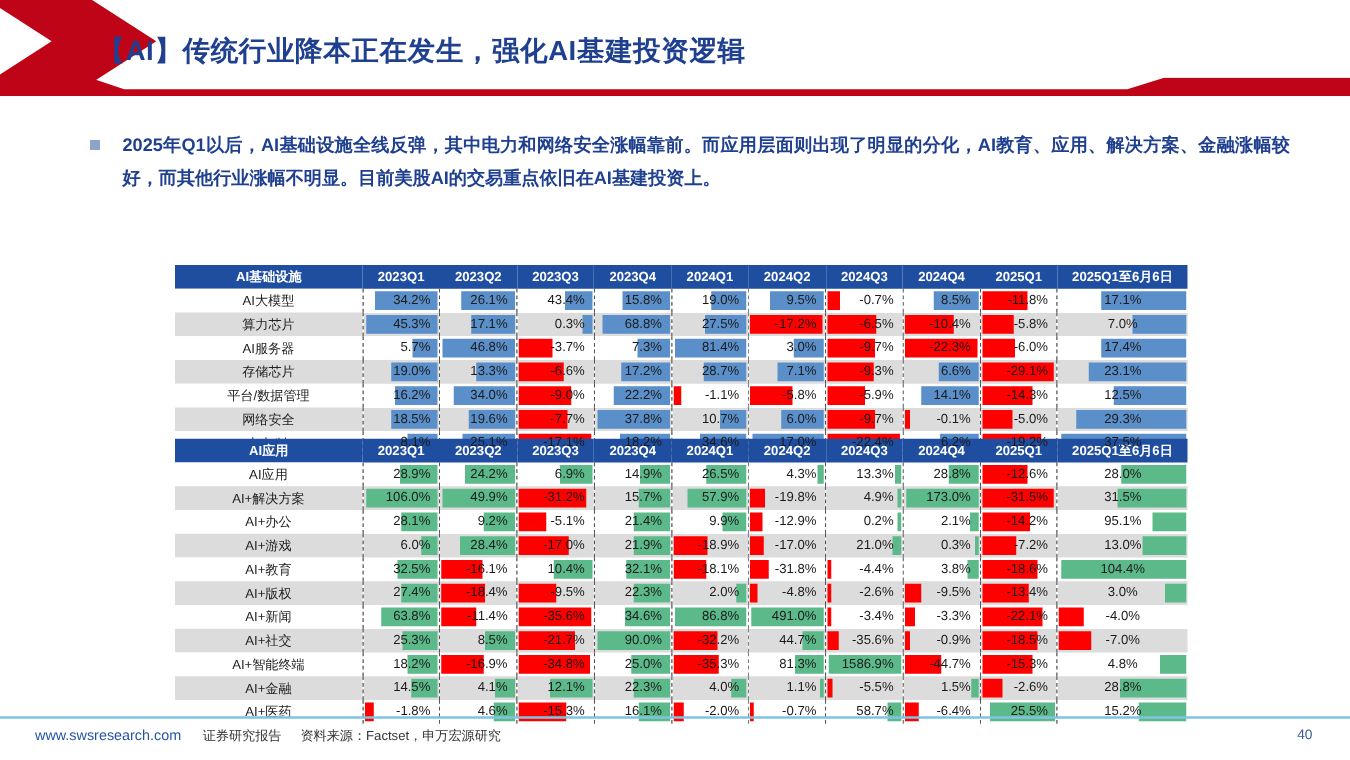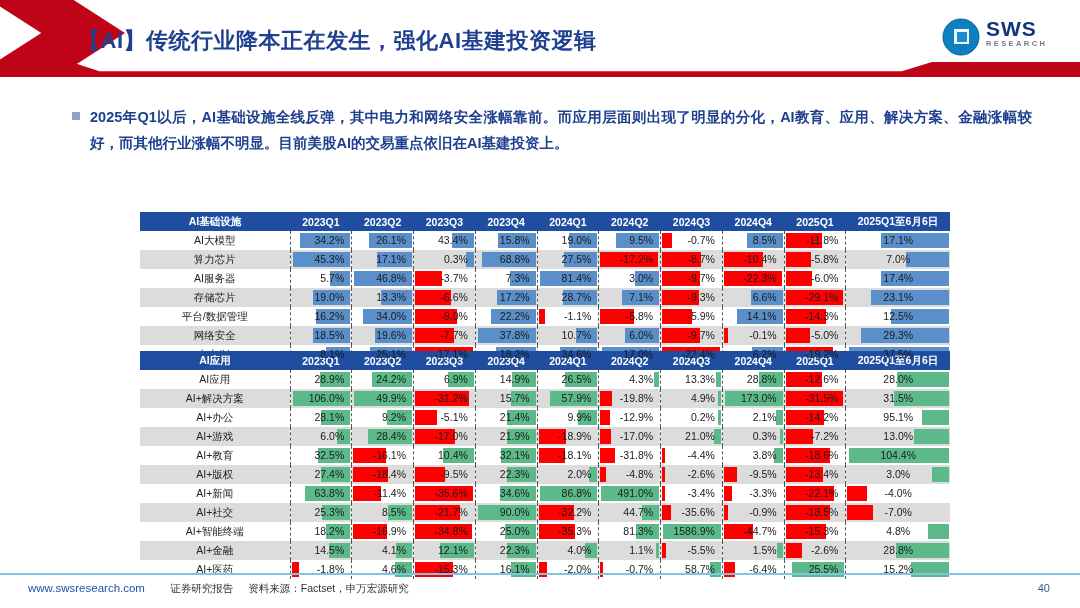--- a/index.html
+++ b/index.html
@@ -33,21 +33,21 @@
   .logo-sws { font-size:21px; font-weight:bold; color:#12347a; letter-spacing:1px; line-height:21px;}
   .logo-res { font-size:7.5px; font-weight:bold; color:#6f7b93; letter-spacing:2.4px; line-height:10px; }
 
   
   .bullet-wrap { position:absolute; left:72px; top:104px; width:960px; }
   .bullet-sq {
     display:inline-block; width:8px; height:8px; background:#8ea4c8;
     position:absolute; left:0; top:8px;
   }
   .bullet-text {
-    margin-left:18px; font-size:14.5px; font-weight:bold; color:#1f3f8f;
+    margin-left:26px; font-size:14.5px; font-weight:bold; color:#1f3f8f;
     line-height:26px; text-align:justify;
   }
 
   
   .tbl { position:absolute; border-collapse:collapse; table-layout:fixed; }
   .tbl td, .tbl th { padding:0; }
   #infra-table { left:140px; top:212px; width:810px; }
   #app-table   { left:140px; top:351px; width:810px; }
 
   .hdr-row th {
@@ -76,49 +76,34 @@
   tr.odd  td { background:#ffffff; }
   tr.even td { background:#dcdcdc; }
   tr.odd  td.row-label, tr.even td.row-label { }
 
   .lastcol .val { text-align:center; padding-right:0; }
 
   
   .footer-line { position:absolute; left:0; top:573px; width:1080px; height:2px; background:#7fc4e0; }
   .footer { position:absolute; left:28px; top:582px; font-size:11.5px; color:#1f3f8f; }
   .footer .url { color:#2452a6; font-weight:normal; }
-  .footer .rep { margin-left:22px; color:#333; font-size:10.5px; }
+  .footer .rep { margin-left:14px; color:#333; font-size:10.5px; }
   .footer .src { margin-left:12px; color:#333; font-size:10.5px; }
   .page-no { position:absolute; right:30px; top:582px; font-size:11px; color:#3b5a93; }
 </style>
 </head>
 <body>
 
 <div class="slide">
 
   <div class="header">
     <div class="hdr-arrow"></div>
     <div class="hdr-band2"></div>
     <div class="hdr-title">【AI】传统行业降本正在发生，强化AI基建投资逻辑</div>
 
-    <div class="logo">
-      <div class="logo-mark">
-        <svg width="38" height="38" viewBox="0 0 38 38">
-          <circle cx="19" cy="19" r="18" fill="#0e7fc1"></circle>
-          <circle cx="19" cy="19" r="18" fill="none" stroke="#0a5f93" stroke-width="1"></circle>
-          <path d="M19 1 A18 18 0 0 0 19 37 A14 14 0 0 1 19 1 Z" fill="#57c4ea" opacity="0.85"></path>
-          <rect x="12" y="11" width="15" height="15" fill="#ffffff" opacity="0.95"></rect>
-          <rect x="15" y="14" width="10" height="10" fill="#1a8fd0"></rect>
-        </svg>
-      </div>
-      <div class="logo-text">
-        <div class="logo-sws">SWS</div>
-        <div class="logo-res">RESEARCH</div>
-      </div>
-    </div>
   </div>
 
   <div class="bullet-wrap">
     <span class="bullet-sq"></span>
     <div class="bullet-text">2025年Q1以后，AI基础设施全线反弹，其中电力和网络安全涨幅靠前。而应用层面则出现了明显的分化，AI教育、应用、解决方案、金融涨幅较好，而其他行业涨幅不明显。目前美股AI的交易重点依旧在AI基建投资上。</div>
   </div>
 
   <table class="tbl" id="infra-table">
       <colgroup>
         <col style="width: 150px;">
@@ -213,21 +198,21 @@
           <td class="cell">
             <span class="bar" style="background: rgb(91, 143, 201); right: 1px; width: 33.5827px;"></span>
             <span class="val">27.5%</span>
           </td>
           <td class="cell">
             <span class="bar" style="background: rgb(255, 0, 0); left: 1px; width: 57.7778px;"></span>
             <span class="val">-17.2%</span>
           </td>
           <td class="cell">
             <span class="bar" style="background: rgb(255, 0, 0); left: 1px; width: 38.4109px;"></span>
-            <span class="val">-8.7%</span>
+            <span class="val">-6.5%</span>
           </td>
           <td class="cell">
             <span class="bar" style="background: rgb(255, 0, 0); left: 1px; width: 39.4571px;"></span>
             <span class="val">-10.4%</span>
           </td>
           <td class="cell">
             <span class="bar" style="background: rgb(255, 0, 0); left: 1px; width: 25.7946px;"></span>
             <span class="val">-5.8%</span>
           </td>
           <td class="cell lastcol">

